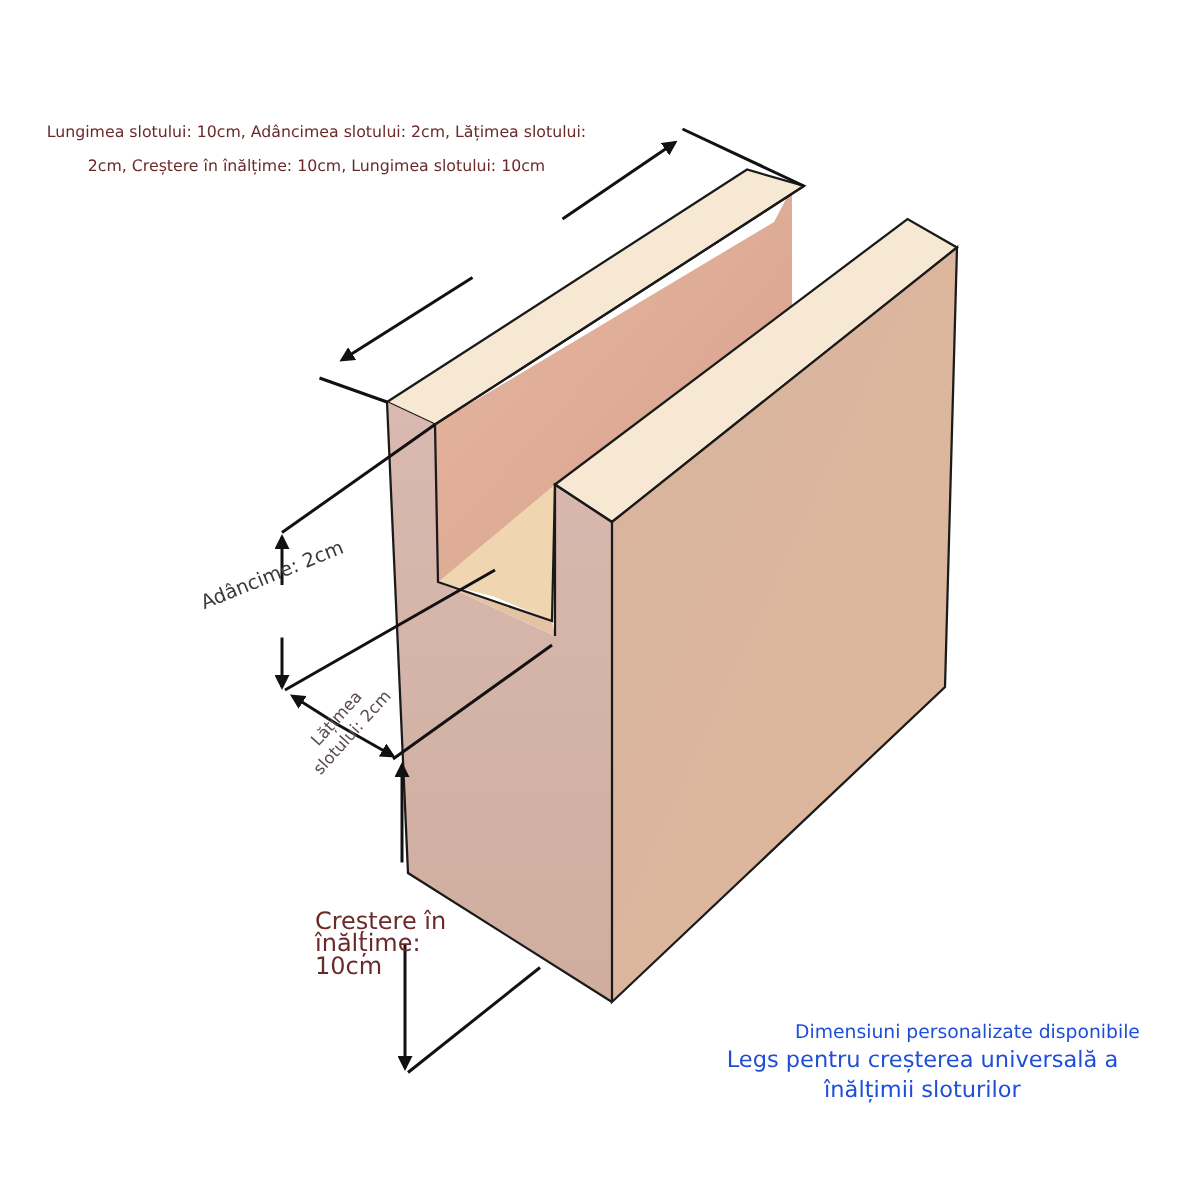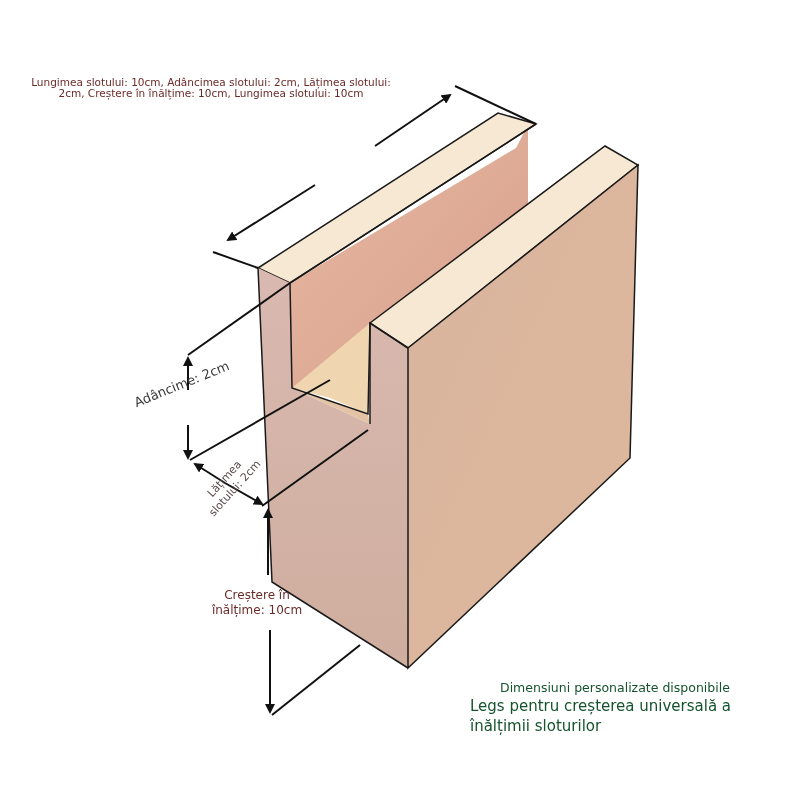--- a/index.html
+++ b/index.html
@@ -1,23 +1,23 @@
 <!DOCTYPE html>
 <html><head>
   <meta charset="utf-8">
   <style>
     html, body { margin: 0; padding: 0; background: #ffffff; }
     body { width: 800px; height: 800px; position: relative; overflow: hidden; font-family: "DejaVu Sans", sans-serif; }
     svg.diagram { position: absolute; left: 0; top: 0; width: 800px; height: 800px; }
     .lbl { position: absolute; color: #6b2a2a; font-family: "DejaVu Sans", sans-serif; }
-    .top-label { left: 20px; top: 77px; width: 382px; font-size: 10.5px; line-height: 11px; text-align: center; }
+    .top-label { left: 20px; top: 77px; width: 382px; font-size: 10.5px; line-height: 23px; text-align: center; }
     .depth-label { left: 132px; top: 396px; font-size: 13px; color: #3a3a3a; transform: rotate(-22deg); transform-origin: left top; white-space: nowrap; }
     .width-label { left: 190px; top: 470px; width: 80px; font-size: 11px; line-height: 14px; color: #5a4a4a; transform: rotate(-48deg); transform-origin: center; text-align: center; }
-    .height-label { left: 210px; top: 588px; width: 94px; font-size: 12px; line-height: 15px; text-align: center; }
-    .note { position: absolute; color: #14532d; font-family: "DejaVu Sans", sans-serif; text-align: left; }
+    .height-label { left: 210px; top: 606px; width: 94px; font-size: 16px; line-height: 15px; }
+    .note { position: absolute; color: #1d4ed8; font-family: "DejaVu Sans", sans-serif; text-align: center; }
     .note-custom { left: 500px; top: 680px; width: 290px; font-size: 12.5px; }
     .note-legs { left: 470px; top: 696px; width: 290px; font-size: 15px; line-height: 20px; }
   </style>
 </head>
 <body>
 
 <svg class="diagram" viewBox="0 0 800 800">
   <defs>
     <linearGradient id="gInner" x1="0" y1="0" x2="1" y2="1">
       <stop offset="0" stop-color="#e8b9a2"></stop>

